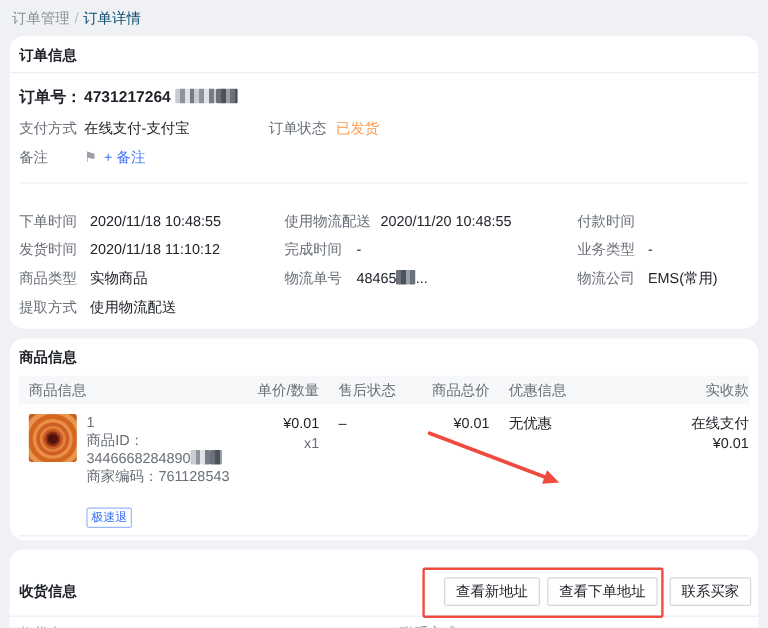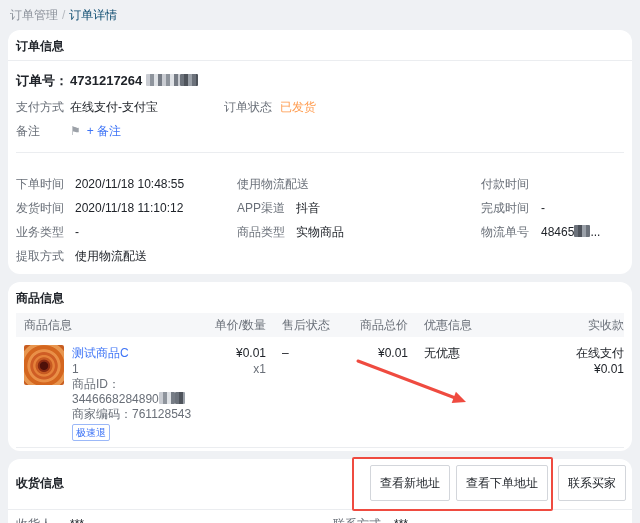--- a/index.html
+++ b/index.html
@@ -64,31 +64,31 @@
   .th.pad-l, .td.pad-l { padding-left:16px; }
   .trow { padding-top:8px; line-height:16px; }
   .td.col-product { display:flex; padding-left:8px; }
   .thumb {
     width:40px; height:40px; flex:none; margin-right:8px; border-radius:2px;
     background:radial-gradient(circle at 50% 52%, #4f1109 0 13%, #8c2c12 16% 20%, #c75a22 23% 28%, #e5823a 31% 36%, #cf5d25 39% 46%, #e98f47 49% 56%, #d4661f 59% 70%, #e8964f 73% 84%, #c85d20 87% 100%);
   }
   .pname { display:block; line-height:17px; }
   .psku, .pid, .pcode { color:#696f78; line-height:15px; }
   .ptag {
-    display:inline-block; margin-top:2px; font-size:10px; line-height:15px;
+    display:inline-block; margin-top:18px; font-size:10px; line-height:15px;
     padding:0 3px; color:#3e74f6; border:1px solid #9bb8f8; border-radius:2px;
   }
   .qty { color:#696f78; }
   .p2-bottom { margin:6px 8px 0 8px; border-top:1px solid #ebedf0; height:4px; }
 
   
-  .p3-head { display:flex; align-items:center; padding:6px 6px 8px 8px; }
+  .p3-head { display:flex; align-items:center; padding:23px 6px 8px 8px; }
   .p3-title { font-weight:bold; flex:1; }
   .btn {
-    height:36px; padding:0 9px; background:#fff; border:1px solid #d3d6db;
+    height:24px; padding:0 9px; background:#fff; border:1px solid #d3d6db;
     border-radius:2px; font-size:12px; color:#20242a; cursor:pointer;
     font-family:inherit;
   }
   .btn-group { display:flex; align-items:center; gap:10px; }
   .hl-wrap { position:relative; display:flex; gap:6px; }
   .red-rect {
     position:absolute; left:-18px; right:-5px; top:-8px; bottom:-10px;
     border:2px solid #ef4b40; border-radius:2px; pointer-events:none; z-index:5;
   }
   .grid2 { display:grid; grid-template-columns:317px 1fr; padding:0 8px 4px 8px; margin-top:2px; }
@@ -135,51 +135,52 @@
 
     <div class="divider"></div>
 
     <div class="grid3">
       <div class="cell c1">
         <span class="lbl">下单时间</span>
         <span class="val">2020/11/18 10:48:55</span>
       </div>
       <div class="cell c2">
         <span class="lbl">使用物流配送</span>
+        <span class="val">2020/11/20 10:48:55</span>
       </div>
       <div class="cell c3">
         <span class="lbl">付款时间</span>
       </div>
 
       <div class="cell c1">
         <span class="lbl">发货时间</span>
         <span class="val">2020/11/18 11:10:12</span>
-      </div>
-      <div class="cell c2">
-        <span class="lbl">APP渠道</span>
-        <span class="val">抖音</span>
       </div>
       <div class="cell c3">
         <span class="lbl">完成时间</span>
         <span class="val">-</span>
       </div>
 
       <div class="cell c1">
         <span class="lbl">业务类型</span>
         <span class="val">-</span>
       </div>
       <div class="cell c2">
         <span class="lbl">商品类型</span>
         <span class="val">实物商品</span>
       </div>
       <div class="cell c3">
         <span class="lbl">物流单号</span>
         <span class="val"><span>48465</span><span class="mosaic dark w16"></span><span>...</span></span>
       </div>
 
+      <div class="cell c1">
+        <span class="lbl">物流公司</span>
+        <span class="val">EMS(常用)</span>
+      </div>
       <div class="cell c2">
         <span class="lbl">提取方式</span>
         <span class="val">使用物流配送</span>
       </div>
       <div class="cell c3"></div>
     </div>
   </div>
 </section>
 
 <section class="panel">
@@ -190,21 +191,20 @@
       <div class="th right">单价/数量</div>
       <div class="th pad-l">售后状态</div>
       <div class="th right">商品总价</div>
       <div class="th pad-l">优惠信息</div>
       <div class="th right">实收款</div>
     </div>
     <div class="trow">
       <div class="td col-product">
         <div class="thumb"></div>
         <div class="pmeta">
-          <a class="link pname">测试商品C</a>
           <div class="psku">1</div>
           <div class="pid"><span>商品ID：</span><span>3446668284890</span><span class="mosaic w16"></span><span class="mosaic dark w10"></span></div>
           <div class="pcode"><span>商家编码：</span><span>761128543</span></div>
           <span class="ptag">极速退</span>
         </div>
       </div>
       <div class="td right">
         <div>¥0.01</div>
         <div class="qty">x1</div>
       </div>

